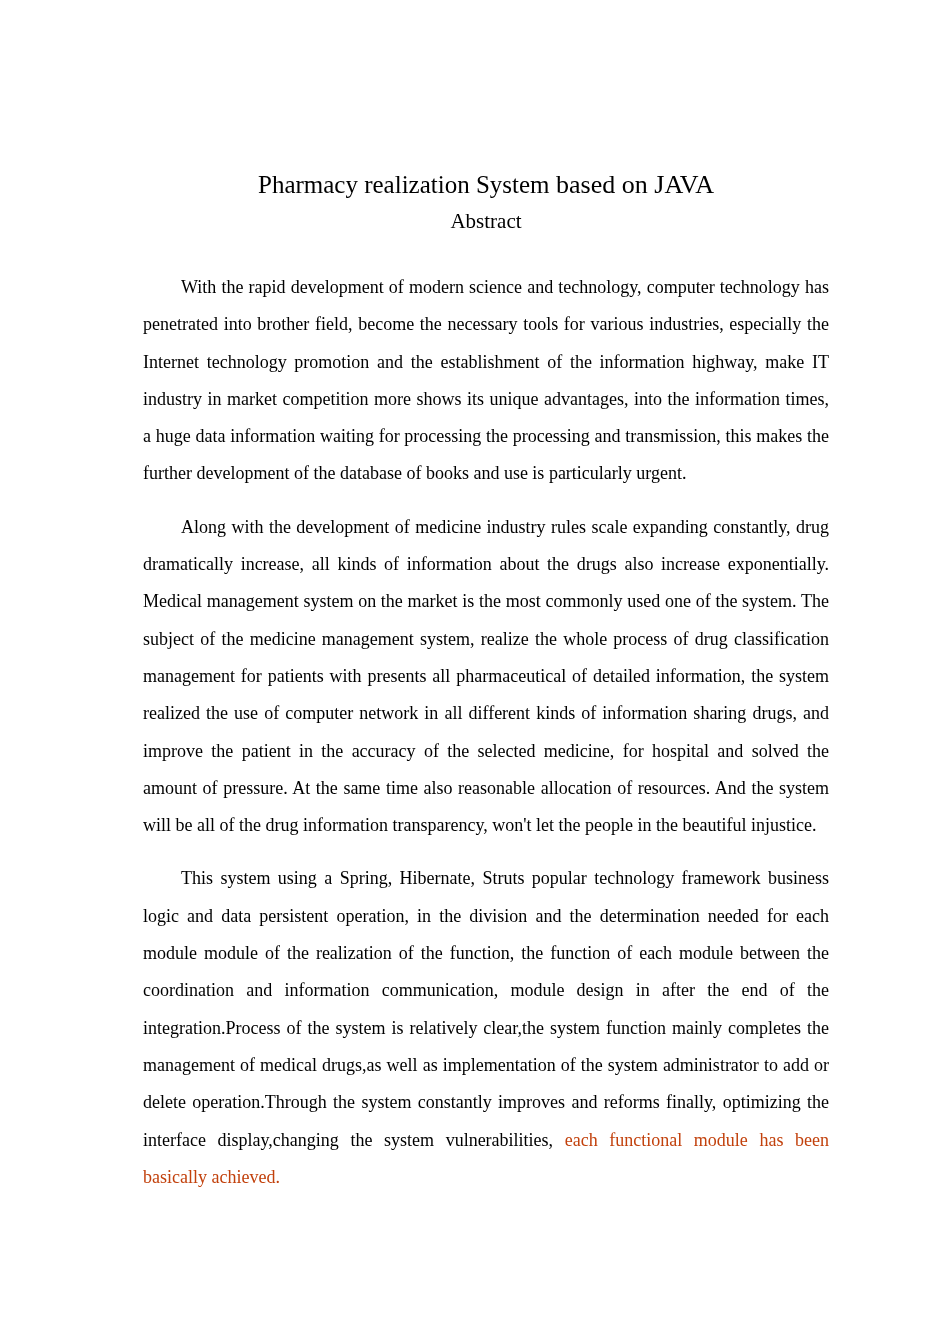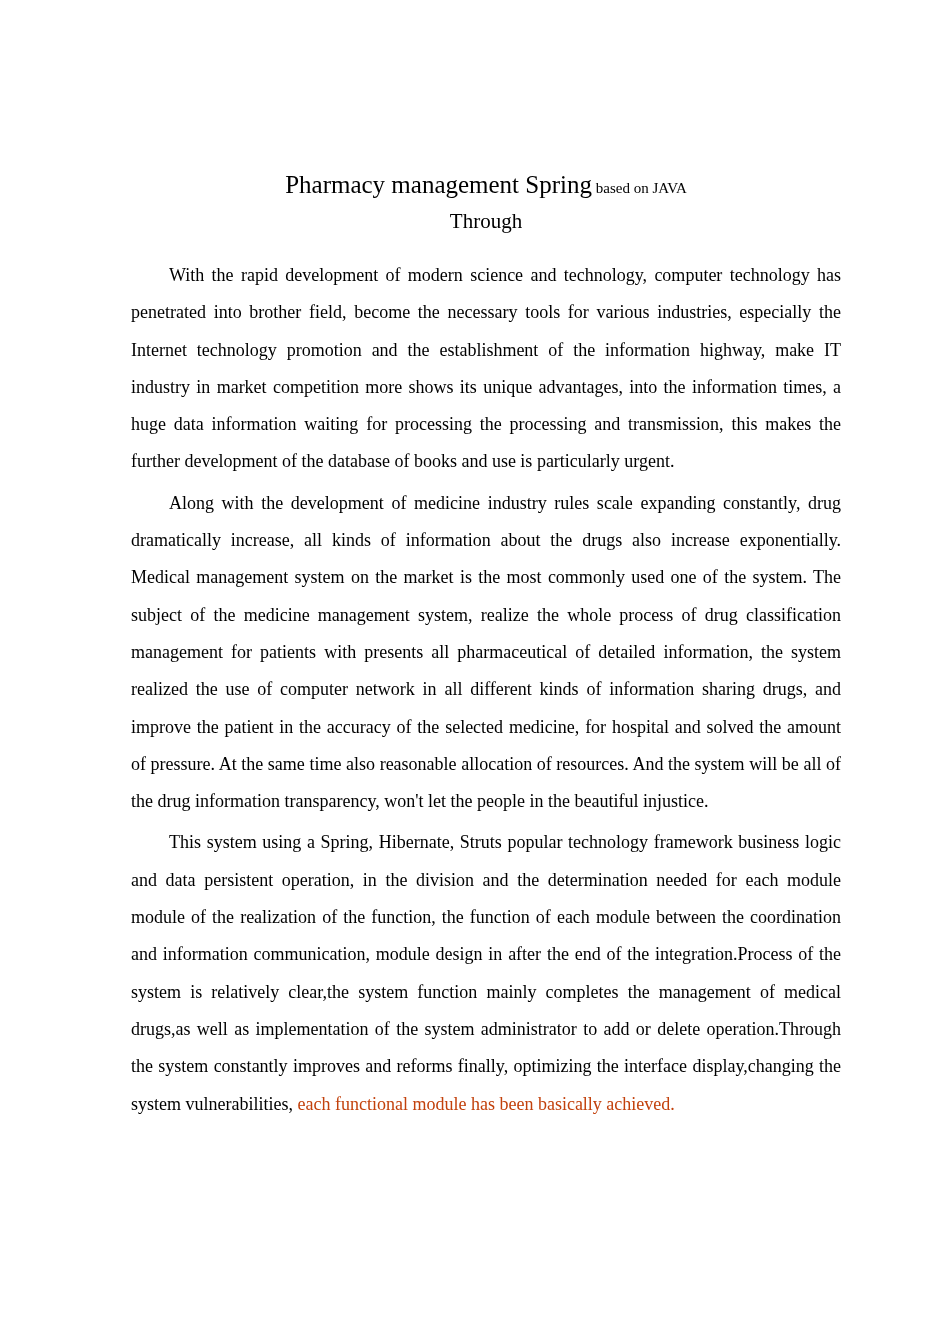--- a/index.html
+++ b/index.html
@@ -25,54 +25,54 @@
       position: absolute;
       top: 168px;
       left: 0;
       width: 718px;
       text-align: center;
       font-size: 25px;
       line-height: 34px;
       white-space: nowrap;
     }
     .title .title-sub {
-      font-size: 15px;
+      font-size: 26px;
     }
     .abstract-heading {
       position: absolute;
       top: 206px;
       left: 0;
       width: 718px;
       text-align: center;
       font-size: 21px;
       line-height: 30px;
     }
     .body {
       position: absolute;
       top: 253px;
       left: 0;
       width: 718px;
     }
     .para {
-      margin: 4px;
+      margin: 16px;
       font-size: 18px;
       line-height: 37.3px;
       text-align: justify;
       text-indent: 38px;
     }
     .muted {
       color: #c2410c;
     }
   </style>
 </head>
 <body>
 
 <div class="page">
-  <div class="title"><span>Pharmacy management Spring</span><span class="title-sub"> based on JAVA</span></div>
+  <div class="title"><span>Pharmacy realization System</span><span class="title-sub"> based on JAVA</span></div>
 
-  <div class="abstract-heading">Through</div>
+  <div class="abstract-heading">Abstract</div>
 
   <div class="body">
     <p class="para">With the rapid development of modern science and technology, computer technology has penetrated into brother field, become the necessary tools for various industries, especially the Internet technology promotion and the establishment of the information highway, make IT industry in market competition more shows its unique advantages, into the information times, a huge data information waiting for processing the processing and transmission, this makes the further development of the database of books and use is particularly urgent.</p>
     <p class="para">Along with the development of medicine industry rules scale expanding constantly, drug dramatically increase, all kinds of information about the drugs also increase exponentially. Medical management system on the market is the most commonly used one of the system. The subject of the medicine management system, realize the whole process of drug classification management for patients with presents all pharmaceutical of detailed information, the system realized the use of computer network in all different kinds of information sharing drugs, and improve the patient in the accuracy of the selected medicine, for hospital and solved the amount of pressure. At the same time also reasonable allocation of resources. And the system will be all of the drug information transparency, won't let the people in the beautiful injustice.</p>
     <p class="para"><span>This system using a Spring, Hibernate, Struts popular technology framework business logic and data persistent operation, in the division and the determination needed for each module module of the realization of the function, the function of each module between the coordination and information communication, module design in after the end of the integration.Process of the system is relatively clear,the system function mainly completes the management of medical drugs,as well as implementation of the system administrator to add or delete operation.Through the system constantly improves and reforms finally, optimizing the interface display,changing the system vulnerabilities, </span><span class="muted">each functional module has been basically achieved.</span></p>
   </div>
 </div>
 
 </body></html>

